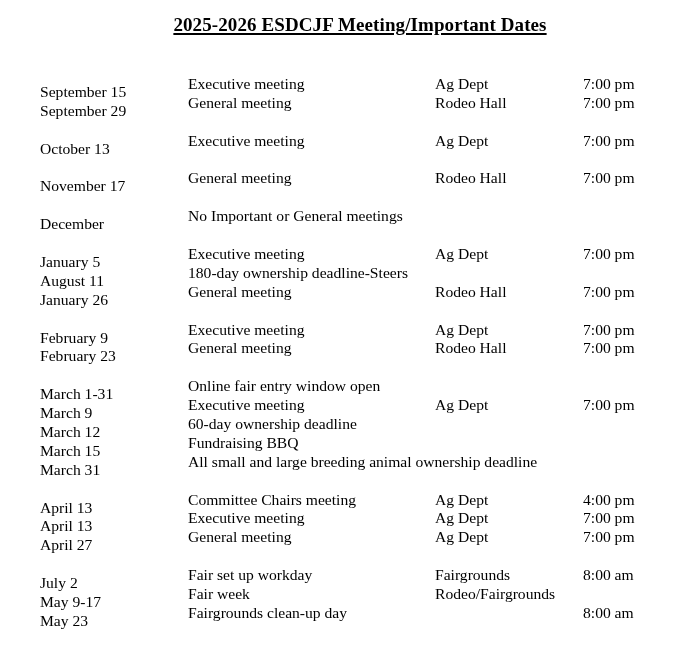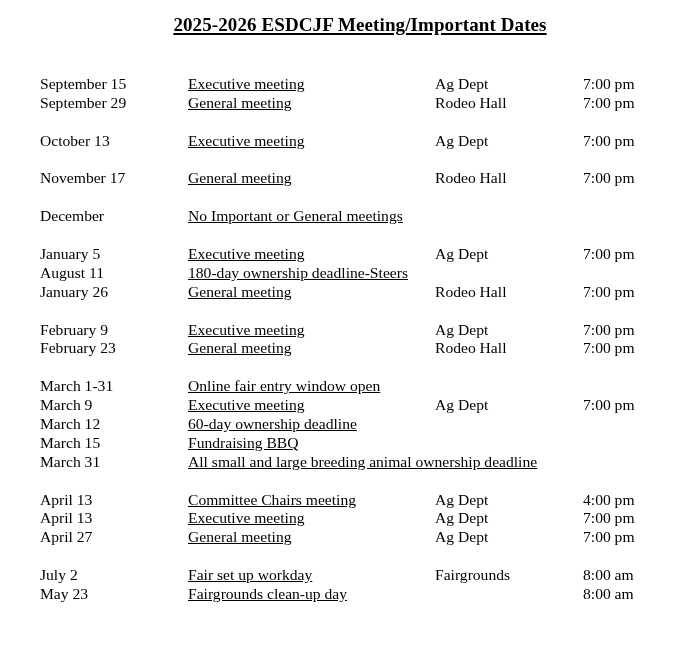--- a/index.html
+++ b/index.html
@@ -42,22 +42,22 @@
       position: relative;
       height: 18.9px;
       font-size: 15.6px;
       line-height: 18.9px;
       white-space: nowrap;
     }
     .row span {
       position: absolute;
       top: 0;
     }
-    .c-date { left: 0; }
-    .c-event { left: 148px; text-decoration: underline; }
+    .c-date { left: 0; margin-top: 8px; }
+    .c-event { left: 148px; }
     .c-loc { left: 395px; }
     .c-time { left: 543px; }
   </style>
 </head>
 <body>
 
 <h1 class="title">2025-2026 ESDCJF Meeting/Important Dates</h1>
 
 <div class="schedule" id="schedule">
     <div class="group">
@@ -185,19 +185,25 @@
       </div>
     </div>
     <div class="group">
       <div class="row">
         <span class="c-date">July 2</span>
         <span class="c-event">Fair set up workday</span>
         <span class="c-loc">Fairgrounds</span>
         <span class="c-time">8:00 am</span>
       </div>
       <div class="row">
+        <span class="c-date">May 9-17</span>
+        <span class="c-event">Fair week</span>
+        <span class="c-loc">Rodeo/Fairgrounds</span>
+        <span class="c-time"></span>
+      </div>
+      <div class="row">
         <span class="c-date">May 23</span>
         <span class="c-event">Fairgrounds clean-up day</span>
         <span class="c-loc"></span>
         <span class="c-time">8:00 am</span>
       </div>
     </div>
   </div>
 
 </body></html>

